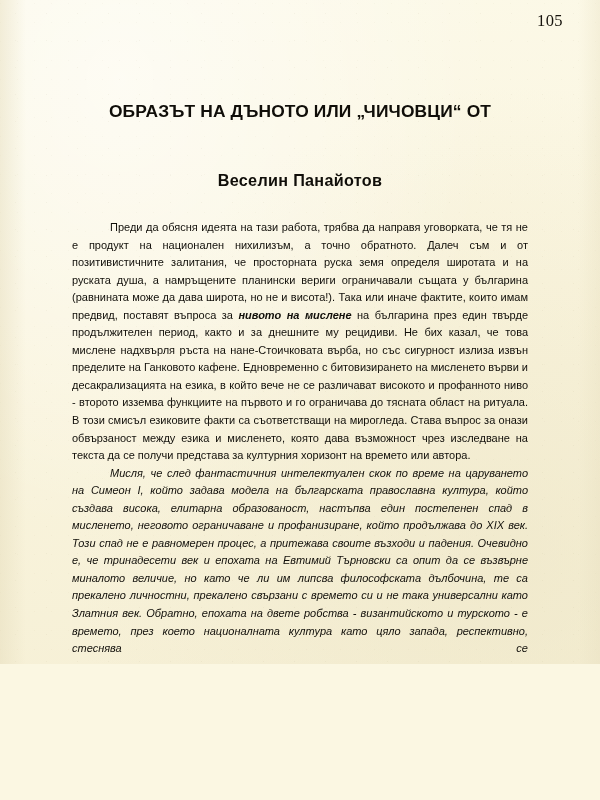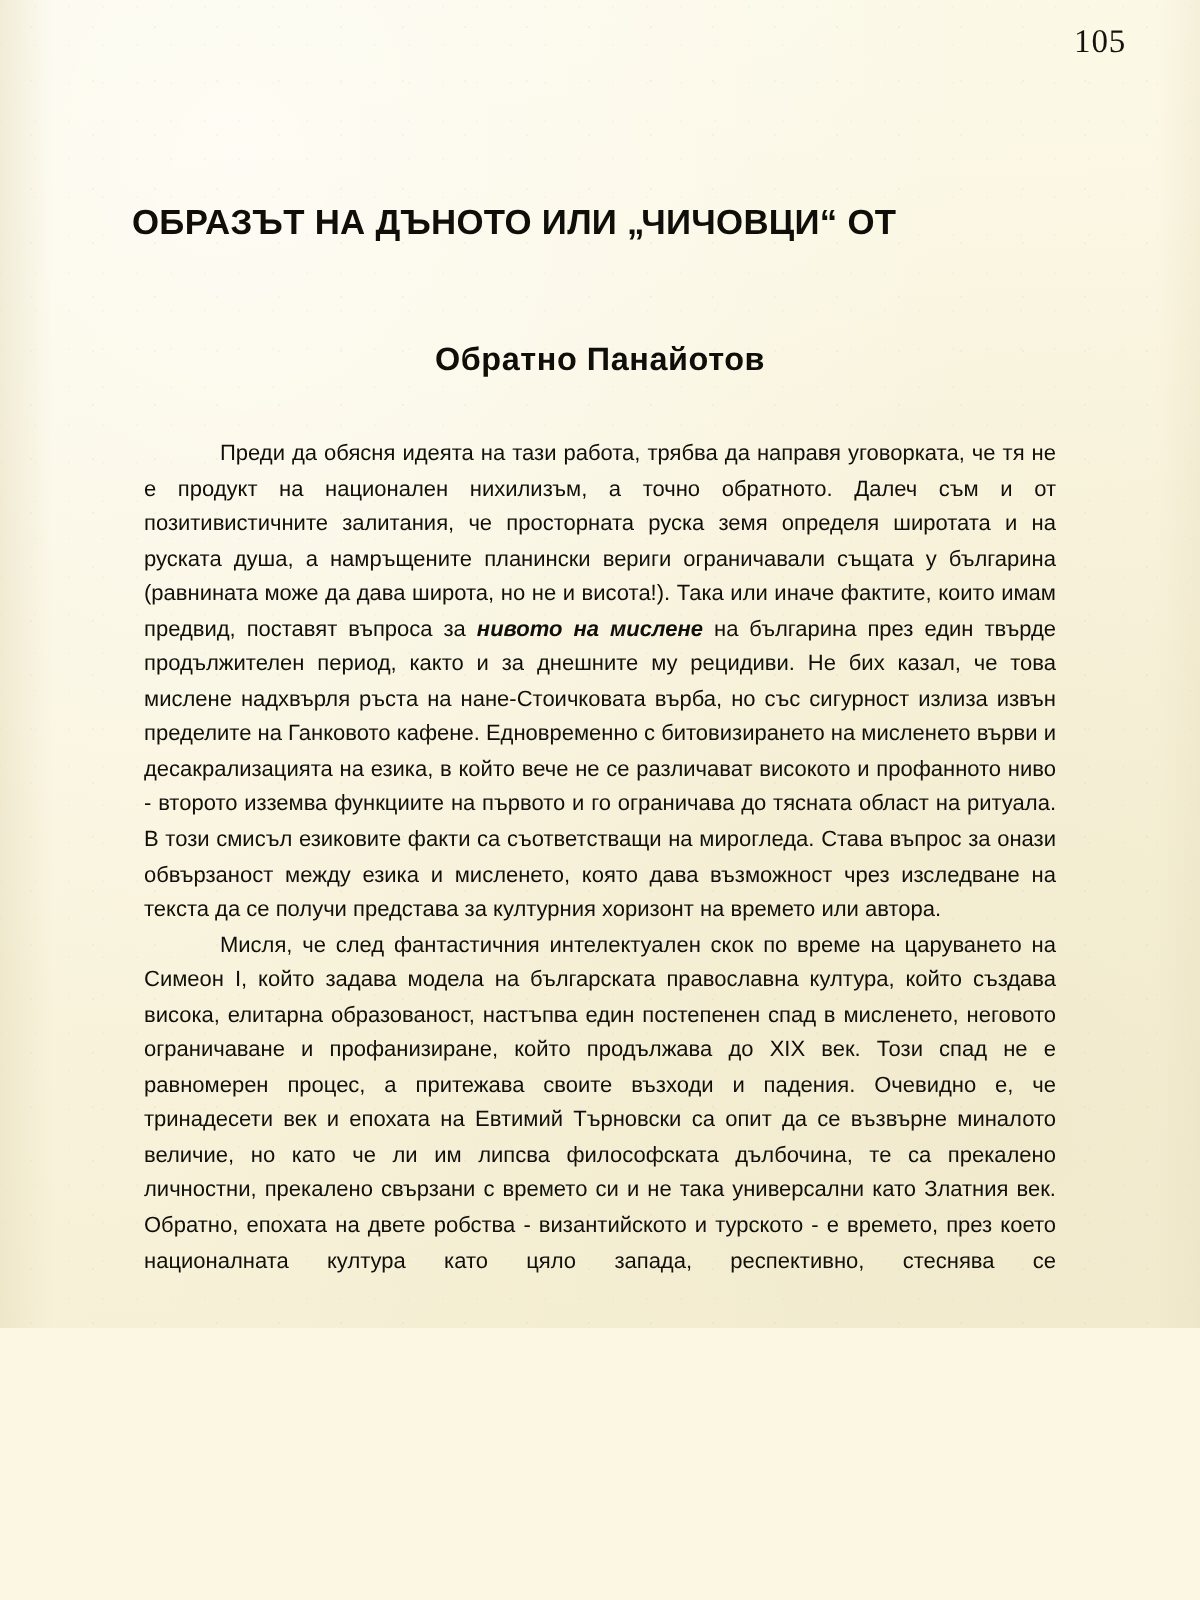--- a/index.html
+++ b/index.html
@@ -59,21 +59,21 @@
     color: #16130c;
   }
 
   
   .title {
     position: absolute;
     top: 100px;
     left: 66px;
     width: 468px;
     margin: 0;
-    text-align: left;
+    text-align: center;
     font-family: "Liberation Sans", sans-serif;
     font-weight: bold;
     font-size: 17.4px;
     line-height: 23px;
     letter-spacing: .15px;
     color: #100e09;
   }
   .title .ln { display: block; }
 
   .author {
@@ -102,41 +102,41 @@
     text-align: justify;
     text-align-last: left;
   }
   .para {
     margin: 0;
     text-indent: 38px;
     text-align: justify;
     text-align-last: left;
     hyphens: none;
   }
-  .para.last-justified { text-align-last: justify; }
+  .para.last-justified { text-align-last: justify; font-style: italic; }
   em.emph {
     font-style: italic;
     font-weight: bold;
   }
 </style>
 </head>
 <body>
 
 <div class="page">
 
   <div class="grain"></div>
   <div class="edge-shade"></div>
 
   <div class="folio">105</div>
 
   <h1 class="title">
     <span class="ln">ОБРАЗЪТ НА ДЪНОТО ИЛИ „ЧИЧОВЦИ“ ОТ</span>
   </h1>
 
-  <h2 class="author">Обратно Панайотов</h2>
+  <h2 class="author">Веселин Панайотов</h2>
 
   <div class="body">
 
     <p class="para">
       <span>Преди да обясня идеята на тази работа, трябва да направя уговорката, че тя не е продукт на национален нихилизъм, а точно обратното. Далеч съм и от позитивистичните залитания, че просторната руска земя определя широтата и на руската душа, а намръщените планински вериги ограничавали същата у българина (равнината може да дава широта, но не и висота!). Така или иначе фактите, които имам предвид, поставят въпроса за </span><em class="emph">нивото на мислене</em><span> на българина през един твърде продължителен период, както и за днешните му рецидиви. Не бих казал, че това мислене надхвърля ръста на нане-Стоичковата върба, но със сигурност излиза извън пределите на Ганковото кафене. Едновременно с битовизирането на мисленето върви и десакрализацията на езика, в който вече не се различават високото и профанното ниво - второто изземва функциите на първото и го ограничава до тясната област на ритуала. В този смисъл езиковите факти са съответстващи на мирогледа. Става въпрос за онази обвързаност между езика и мисленето, която дава възможност чрез изследване на текста да се получи представа за културния хоризонт на времето или автора.</span>
     </p>
 
     <p class="para last-justified">Мисля, че след фантастичния интелектуален скок по време на царуването на Симеон I, който задава модела на българската православна култура, който създава висока, елитарна образованост, настъпва един постепенен спад в мисленето, неговото ограничаване и профанизиране, който продължава до XIX век. Този спад не е равномерен процес, а притежава своите възходи и падения. Очевидно е, че тринадесети век и епохата на Евтимий Търновски са опит да се възвърне миналото величие, но като че ли им липсва философската дълбочина, те са прекалено личностни, прекалено свързани с времето си и не така универсални като Златния век. Обратно, епохата на двете робства - византийското и турското - е времето, през което националната култура като цяло запада, респективно, стеснява се</p>
 
   </div>

